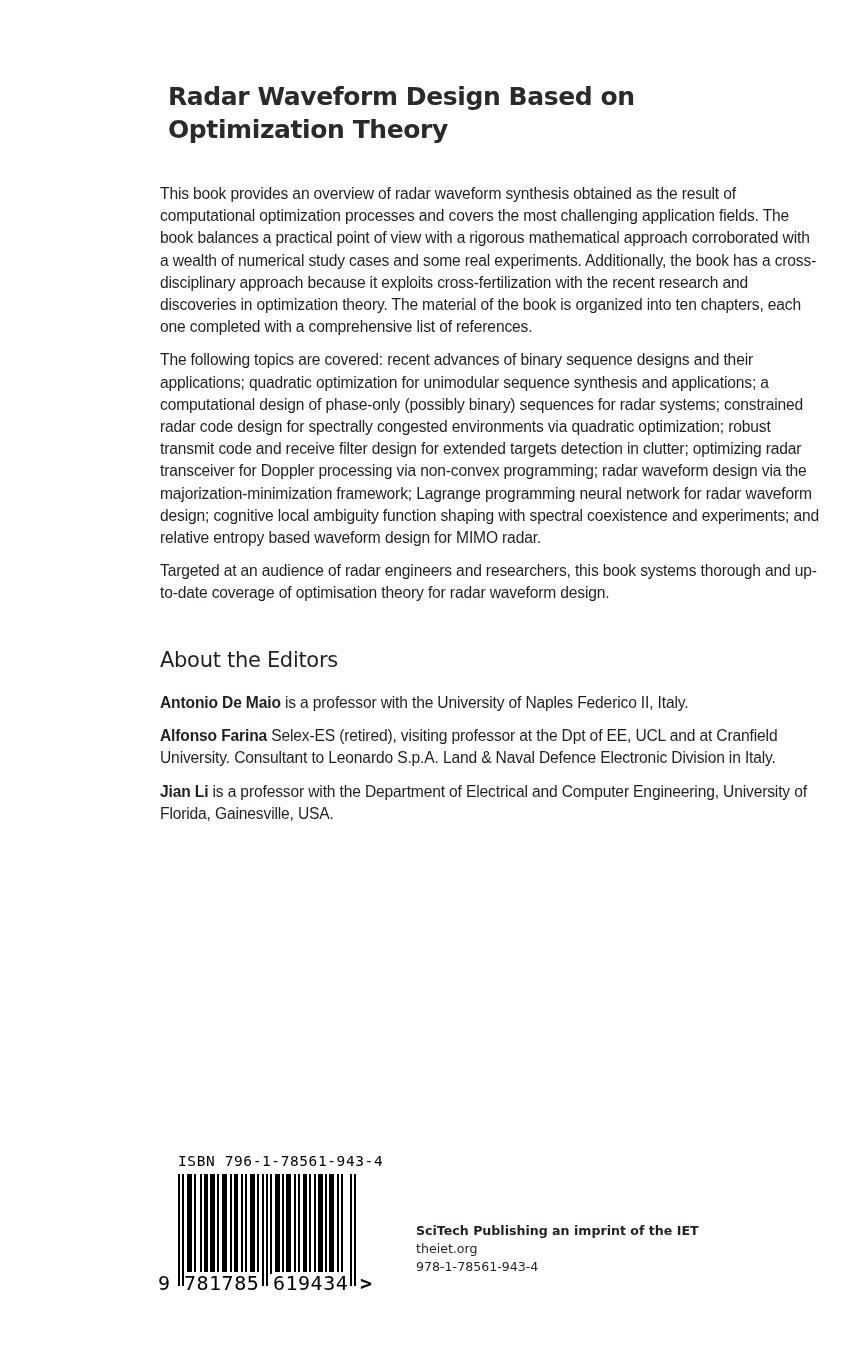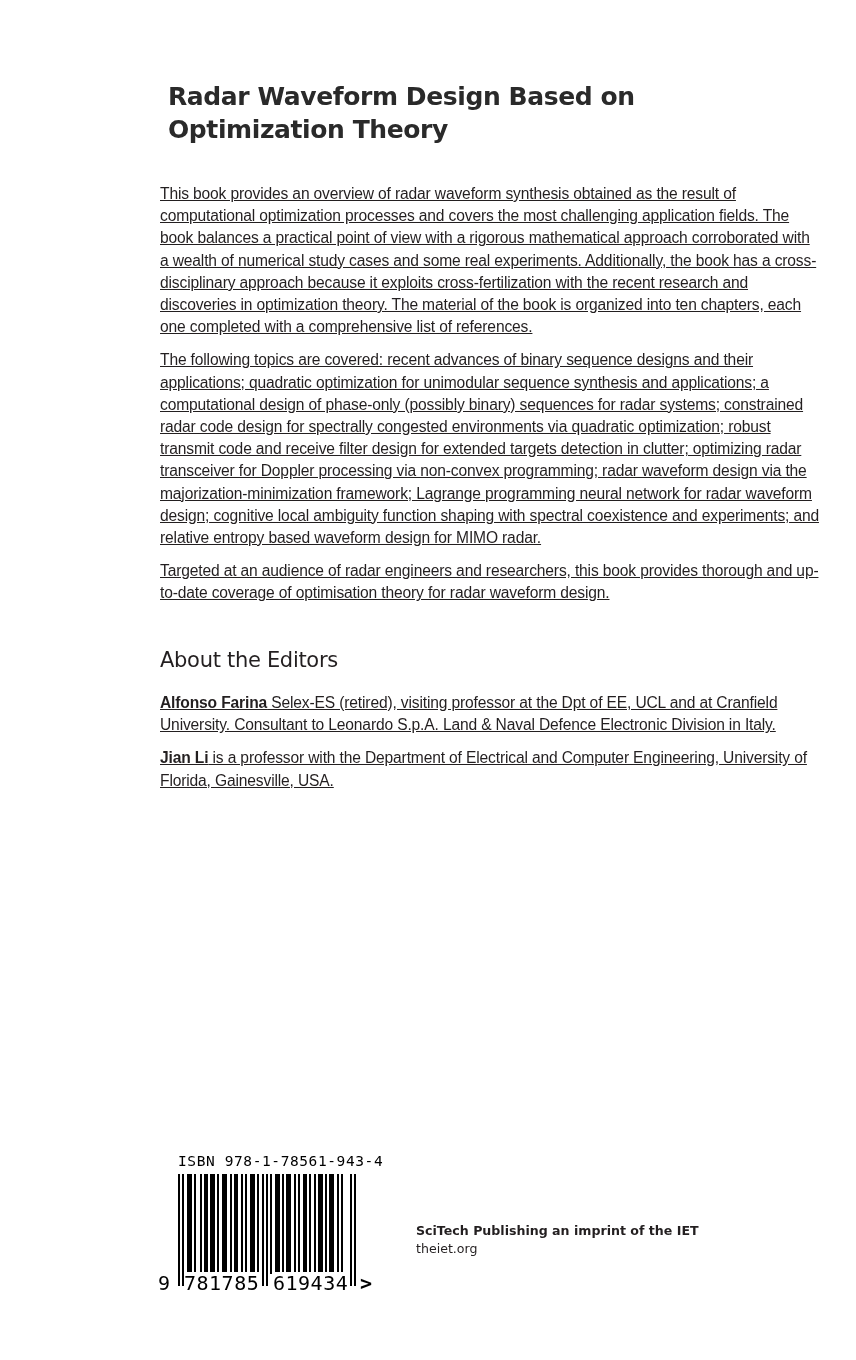--- a/index.html
+++ b/index.html
@@ -3,21 +3,21 @@
 <meta charset="utf-8">
 <style>
   html, body { margin: 0; padding: 0; background: #ffffff; }
   body { width: 856px; height: 1360px; position: relative; overflow: hidden;
          font-family: "Liberation Sans", sans-serif; color: #231f20; }
   .title { position: absolute; left: 152px; top: 64px; width: 600px;
            font-family: "DejaVu Sans", sans-serif; font-weight: bold;
            font-size: 25px; line-height: 33px; letter-spacing: -0.4px; color: #2a2a2a; margin: 16px; }
   .body-text { position: absolute; left: 160px; width: 660px;
                font-family: "Liberation Sans", sans-serif; font-size: 15.6px; line-height: 22.2px;
-               color: #231f20; letter-spacing: -0.15px; text-decoration: underline; }
+               color: #231f20; letter-spacing: -0.15px; }
   .body-text p { margin: 0 0 11px 0; }
   .about-heading { position: absolute; left: 160px; top: 648px; margin: 0;
                    font-family: "DejaVu Sans", sans-serif; font-weight: normal; font-size: 21px; color: #231f20; letter-spacing: -0.3px; }
   .editors p { margin: 0 0 11px 0; }
   .editors b { font-weight: bold; }
   .isbn-top { position: absolute; left: 178px; top: 1153px;
               font-family: "DejaVu Sans Mono", monospace; font-size: 14.5px; letter-spacing: 0.6px; color: #000; }
   .barcode { position: absolute; left: 178px; top: 1174px; width: 178px; height: 112px; }
   .bc-digits { position: absolute; top: 1272px; font-family: "DejaVu Sans Mono", monospace; font-size: 20px; color:#000; background:#fff; line-height: 22px; }
   .publisher { position: absolute; left: 416px; top: 1222px; font-family: "DejaVu Sans", sans-serif;
@@ -28,31 +28,32 @@
 <body>
 
 <h1 class="title">
   <span>Radar Waveform Design Based on</span><br>
   <span>Optimization Theory</span>
 </h1>
 
 <div class="body-text" style="top:183px;">
   <p>This book provides an overview of radar waveform synthesis obtained as the result of computational optimization processes and covers the most challenging application fields. The book balances a practical point of view with a rigorous mathematical approach corroborated with a wealth of numerical study cases and some real experiments. Additionally, the book has a cross-disciplinary approach because it exploits cross-fertilization with the recent research and discoveries in optimization theory. The material of the book is organized into ten chapters, each one completed with a comprehensive list of references.</p>
   <p>The following topics are covered: recent advances of binary sequence designs and their applications; quadratic optimization for unimodular sequence synthesis and applications; a computational design of phase-only (possibly binary) sequences for radar systems; constrained radar code design for spectrally congested environments via quadratic optimization; robust transmit code and receive filter design for extended targets detection in clutter; optimizing radar transceiver for Doppler processing via non-convex programming; radar waveform design via the majorization-minimization framework; Lagrange programming neural network for radar waveform design; cognitive local ambiguity function shaping with spectral coexistence and experiments; and relative entropy based waveform design for MIMO radar.</p>
-  <p>Targeted at an audience of radar engineers and researchers, this book provides thorough and up-to-date coverage of optimisation theory for radar waveform design.</p>
+  <p>Targeted at an audience of radar engineers and researchers, this book systems thorough and up-to-date coverage of optimisation theory for radar waveform design.</p>
 </div>
 
 <h2 class="about-heading">About the Editors</h2>
 
 <div class="body-text editors" style="top:692px;">
+  <p><b>Antonio De Maio</b><span> is a professor with the University of Naples Federico II, Italy.</span></p>
   <p><b>Alfonso Farina</b><span> Selex-ES (retired), visiting professor at the Dpt of EE, UCL and at Cranfield University. Consultant to Leonardo S.p.A. Land &amp; Naval Defence Electronic Division in Italy.</span></p>
   <p><b>Jian Li</b><span> is a professor with the Department of Electrical and Computer Engineering, University of Florida, Gainesville, USA.</span></p>
 </div>
 
-<div class="isbn-top">ISBN 978-1-78561-943-4</div>
+<div class="isbn-top">ISBN 796-1-78561-943-4</div>
 
 <svg class="barcode" viewBox="0 0 178 112" preserveAspectRatio="none">
   <g fill="#000">
     <rect x="0" y="0" width="2" height="112"></rect>
       <rect x="4" y="0" width="2" height="112"></rect>
     <rect x="9" y="0" width="5" height="100"></rect>
       <rect x="16" y="0" width="2" height="100"></rect>
     <rect x="22" y="0" width="2" height="100"></rect>
       <rect x="26" y="0" width="4" height="100"></rect>
     <rect x="32" y="0" width="5" height="100"></rect>
@@ -86,13 +87,14 @@
 </svg>
 
 <div class="bc-digits" style="left:158px;">9</div>
 <div class="bc-digits" style="left:184px; letter-spacing:0.5px;">781785</div>
 <div class="bc-digits" style="left:273px; letter-spacing:0.5px;">619434</div>
 <div class="bc-digits" style="left:360px; font-weight:bold;">&gt;</div>
 
 <div class="publisher">
   <div class="b">SciTech Publishing an imprint of the IET</div>
   <div>theiet.org</div>
+  <div>978-1-78561-943-4</div>
 </div>
 
 </body></html>

